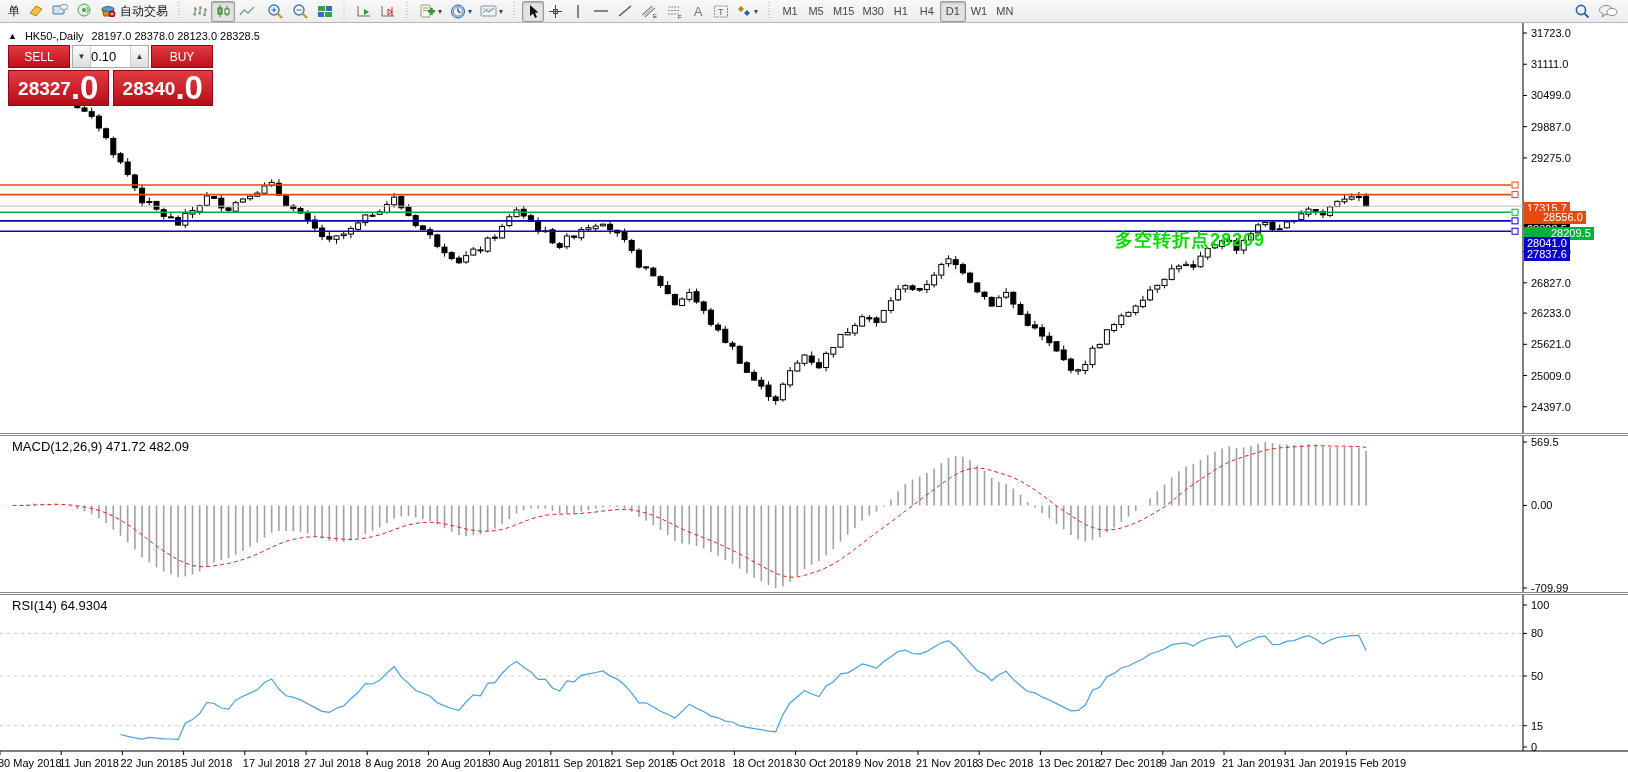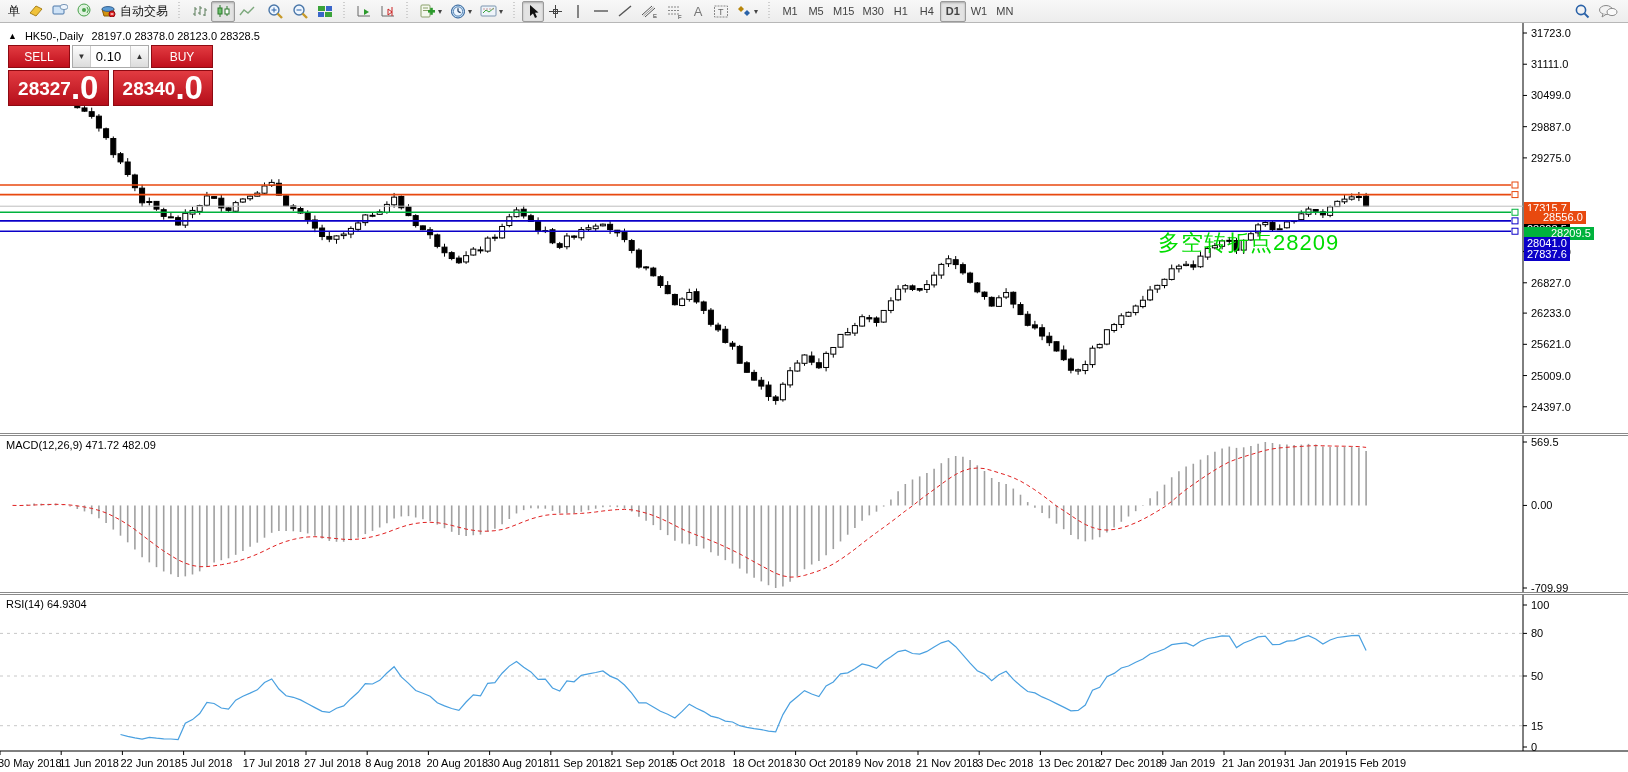--- a/index.html
+++ b/index.html
@@ -9,54 +9,54 @@
   .toolbar { position:absolute; left:0; top:0; width:1628px; height:23px;
              background:linear-gradient(#f8f8f8,#ededed); border-bottom:1px solid #b7b7b7;
              display:flex; align-items:center; font-size:12px; color:#222; }
   .tb-group { display:flex; align-items:center; height:23px; padding:0 2px; }
   .tb-sep { width:5px; height:18px; margin:0 3px;
             background:repeating-linear-gradient(#cfcfcf 0 1px, transparent 1px 3px);
             background-size:2px 100%; background-repeat:no-repeat; background-position:1px 0; }
   .tb-btn { display:flex; align-items:center; justify-content:center; gap:2px;
             min-width:22px; height:21px; padding:0 3px; border:1px solid transparent;
             border-radius:2px; cursor:default; color:#333; }
-  .tb-btn.active { border-color:#9a9a9a; background:#e3e3e3; box-shadow:inset 0 1px 2px rgba(0,0,0,.25);font-weight:bold; }
+  .tb-btn.active { border-color:#9a9a9a; background:#e3e3e3; box-shadow:inset 0 1px 2px rgba(0,0,0,.25); }
   .tb-btn .caret { font-size:8px; color:#444; }
   .tf-btn { font-size:11px; color:#444; min-width:26px; }
   .tb-label { font-size:12px; color:#111; margin-left:2px; }
   .tb-right { margin-left:auto; display:flex; align-items:center; padding-right:6px; }
   
   .chartwin { position:absolute; left:0; top:23px; width:1628px; height:749px; background:#fff; }
   #chart-svg { position:absolute; left:0; top:0; }
   .pane-sep { position:absolute; left:0; width:1628px; height:3px;
               border-top:1px solid #8a8a8a; border-bottom:1px solid #8a8a8a; background:#fff; }
   .chart-title { position:absolute; left:8px; top:7px; font-size:11px; color:#000;
                  display:flex; gap:8px; align-items:center; }
   .chart-title .tri { font-size:9px; }
-  .ind-label { position:absolute; left:6px; font-size:11px; color:#000; }
+  .ind-label { position:absolute; left:12px; font-size:13px; color:#000; }
   
   .trade-panel { position:absolute; left:8px; top:22px; width:205px; }
   .tp-row1 { display:flex; height:23px; }
   .tp-sell,.tp-buy { width:62px; background:linear-gradient(#e23b41,#c00f1c);
                      border:1px solid #8e0a12; color:#fff; font-size:12px;
                      display:flex; align-items:center; justify-content:center; cursor:pointer; }
   .tp-stepper { display:flex; height:23px; margin:0 2px; border:1px solid #aaa; background:#fff; }
   .tp-step-btn { width:17px; background:linear-gradient(#fdfdfd,#dcdcdc); border:0;
                  font-size:8px; color:#333; cursor:pointer; }
   .tp-vol { width:41px; border:0; border-left:1px solid #ccc; border-right:1px solid #ccc;
-            text-align:center; padding-right:4px; font-size:13px; color:#000; outline:none; }
+            text-align:left; padding-right:4px; font-size:13px; color:#000; outline:none; }
   .tp-row2 { display:flex; margin-top:2px; height:36px; }
   .tp-price { flex:1; background:linear-gradient(#e23b41,#b50e1a);
               border:1px solid #8e0a12; color:#fff; display:flex; align-items:flex-end;
               justify-content:center; cursor:pointer; padding-bottom:1px; }
   .tp-price + .tp-price { margin-left:4px; }
   .tp-price .pmain { font-size:19px; font-weight:bold; line-height:30px; }
   .tp-price .pbig  { font-size:33px; font-weight:bold; line-height:33px; }
   
-  .annotation { position:absolute; left:1158px; top:205px; font-size:22px; font-weight:normal;
+  .annotation { position:absolute; left:1115px; top:205px; font-size:18px; font-weight:bold;
                 color:#00dc00; letter-spacing:1px; white-space:nowrap; }
   
   .axis-label { position:absolute; left:1524px; height:13px; line-height:13px;
                 font-size:11px; color:#fff; padding:0 3px; white-space:nowrap; }
 </style>
 </head>
 <body>
 
 <div class="toolbar">
   <div class="tb-group">

